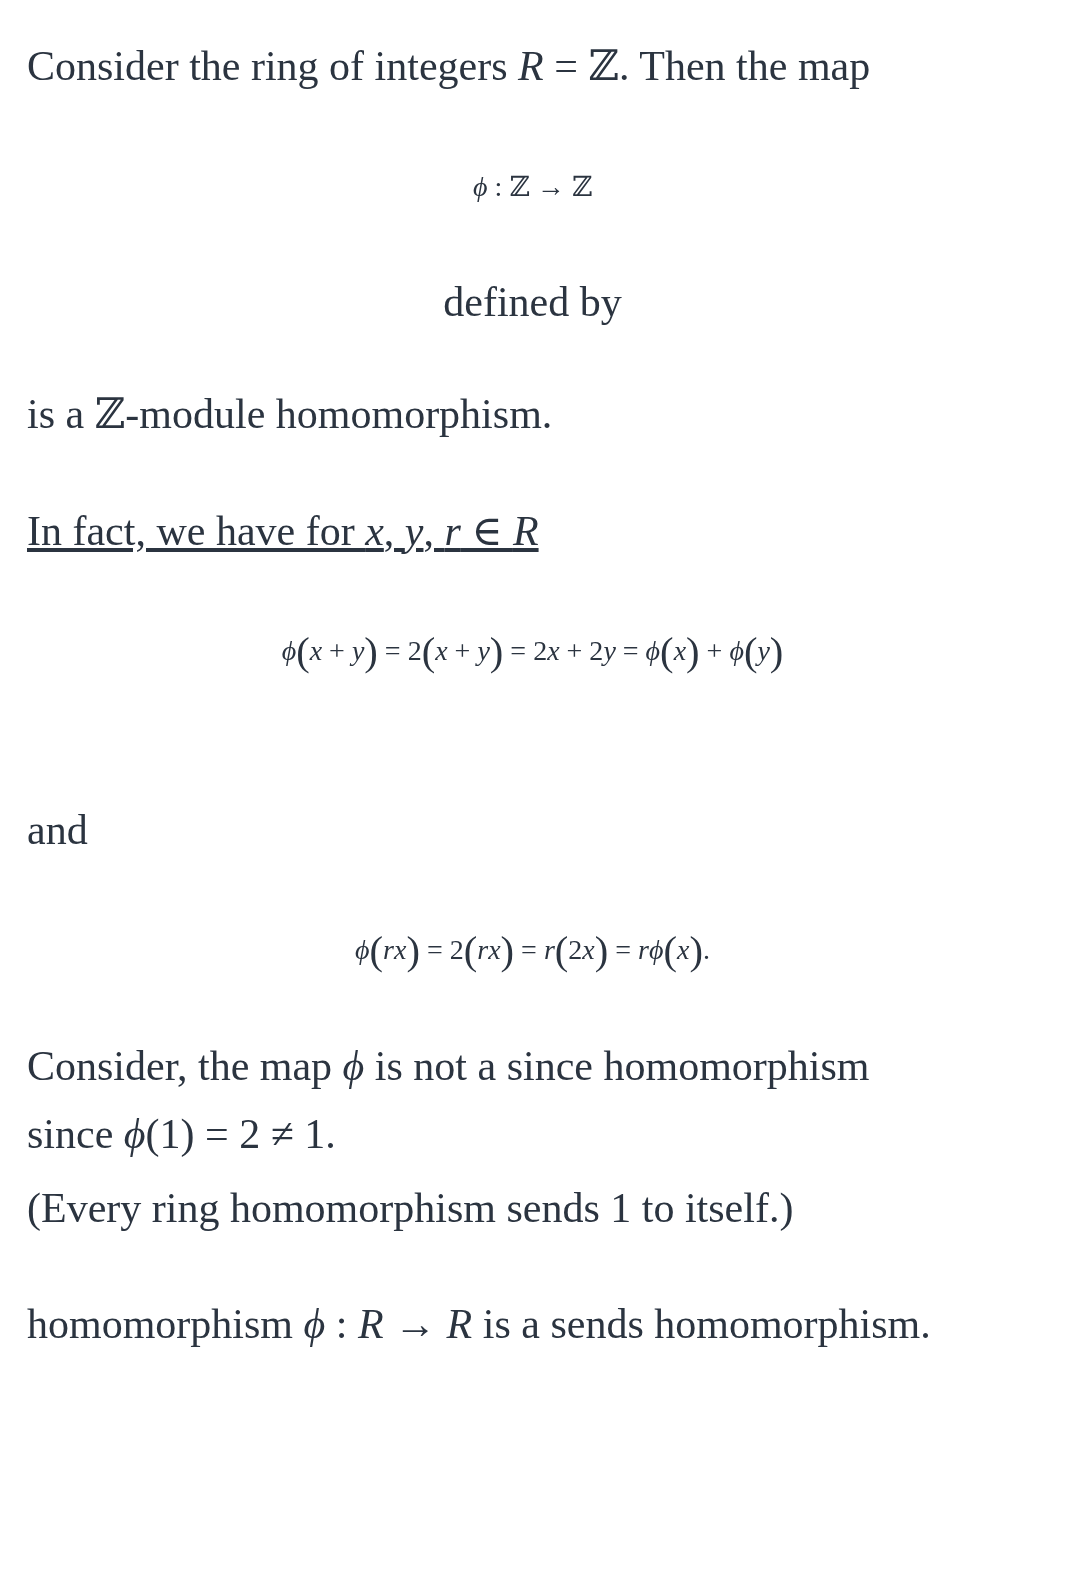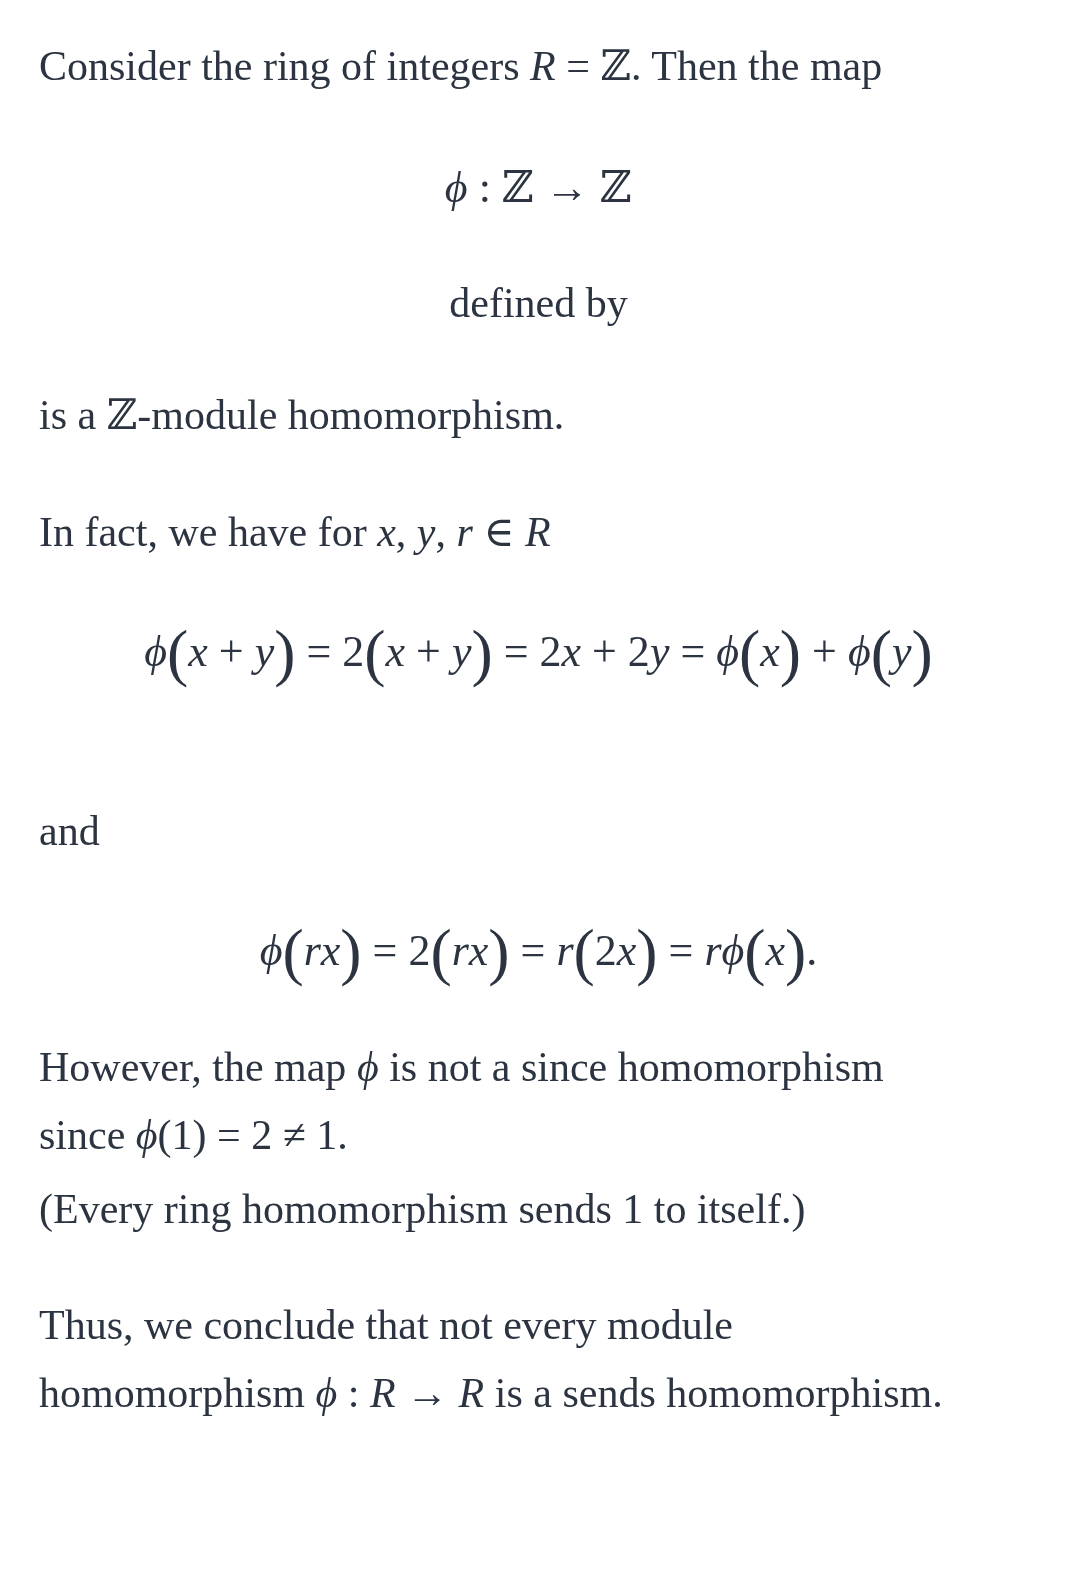--- a/index.html
+++ b/index.html
@@ -1,45 +1,45 @@
 <!DOCTYPE html>
 <html><head>
 <meta charset="utf-8">
 <style>
   html, body { margin: 0; padding: 0; background: #ffffff; }
   .doc {
     width: 1065px;
     min-height: 1583px;
     box-sizing: border-box;
-    padding: 32px 27px 36px 39px;
+    padding: 32px 27px 36px 27px;
     background: #ffffff;
     color: #2b3440;
     font-family: "Liberation Serif", "DejaVu Serif", serif;
     overflow: hidden;
   }
   .para { font-size: 42px; line-height: 68px; text-align: left; }
   .line { white-space: nowrap; }
   .eq {
-    font-size: 44px;
+    font-size: 28px;
     line-height: 80px;
     text-align: center;
     white-space: nowrap;
   }
   
   .seg-text { font-style: normal; }
   .seg-var  { font-style: italic; }
   .seg-bb   { font-family: "DejaVu Serif", "DejaVu Sans", serif; font-style: normal; }
   .seg-paren{ font-size: 1.45em; line-height: 0; vertical-align: -0.12em; font-style: normal; }
   
   .b0  { margin-top: 0; }
   .b1  { margin-top: 47px; }
   .b2  { margin-top: 41px; text-align: center; }
   .b3  { margin-top: 41px; }
   .b4  { margin-top: 44px; }
-  .b5  { margin-top: 49px; }
+  .b5  { margin-top: 49px; text-decoration: underline; }
   .b6  { margin-top: 46px; }
   .b7  { margin-top: 105px; font-family: Liberation Serif, serif; }
   .b8  { margin-top: 46px; text-align: center; }
   .b9  { margin-top: 42px; }
   .b10 { margin-top: 6px; }
   .b11 { margin-top: 48px; }
 </style>
 </head>
 <body>
 
@@ -66,26 +66,25 @@
 
   <div class="eq b6"><span class="seg-var">ϕ</span><span class="seg-paren">(</span><span class="seg-var">x</span><span class="seg-text"> + </span><span class="seg-var">y</span><span class="seg-paren">)</span><span class="seg-text"> = 2</span><span class="seg-paren">(</span><span class="seg-var">x</span><span class="seg-text"> + </span><span class="seg-var">y</span><span class="seg-paren">)</span><span class="seg-text"> = 2</span><span class="seg-var">x</span><span class="seg-text"> + 2</span><span class="seg-var">y</span><span class="seg-text"> = </span><span class="seg-var">ϕ</span><span class="seg-paren">(</span><span class="seg-var">x</span><span class="seg-paren">)</span><span class="seg-text"> + </span><span class="seg-var">ϕ</span><span class="seg-paren">(</span><span class="seg-var">y</span><span class="seg-paren">)</span></div>
 
   <div class="para b7">
     <div class="line"><span class="seg-text">and</span></div>
   </div>
 
   <div class="eq b8"><span class="seg-var">ϕ</span><span class="seg-paren">(</span><span class="seg-var">rx</span><span class="seg-paren">)</span><span class="seg-text"> = 2</span><span class="seg-paren">(</span><span class="seg-var">rx</span><span class="seg-paren">)</span><span class="seg-text"> = </span><span class="seg-var">r</span><span class="seg-paren">(</span><span class="seg-text">2</span><span class="seg-var">x</span><span class="seg-paren">)</span><span class="seg-text"> = </span><span class="seg-var">r</span><span class="seg-var">ϕ</span><span class="seg-paren">(</span><span class="seg-var">x</span><span class="seg-paren">)</span><span class="seg-text">.</span></div>
 
   <div class="para b9">
-    <div class="line"><span class="seg-text">However, the map </span><span class="seg-var">ϕ</span><span class="seg-text"> is not a since homomorphism</span></div>
+    <div class="line"><span class="seg-text">Consider, the map </span><span class="seg-var">ϕ</span><span class="seg-text"> is not a since homomorphism</span></div>
     <div class="line"><span class="seg-text">since </span><span class="seg-var">ϕ</span><span class="seg-text">(1) = 2 ≠ 1.</span></div>
   </div>
 
   <div class="para b10">
     <div class="line"><span class="seg-text">(Every ring homomorphism sends 1 to itself.)</span></div>
   </div>
 
   <div class="para b11">
-    <div class="line"><span class="seg-text">Thus, we conclude that not every module</span></div>
     <div class="line"><span class="seg-text">homomorphism </span><span class="seg-var">ϕ</span><span class="seg-text"> : </span><span class="seg-var">R</span><span class="seg-text"> → </span><span class="seg-var">R</span><span class="seg-text"> is a sends homomorphism.</span></div>
   </div>
 
 </div>
 
 </body></html>

